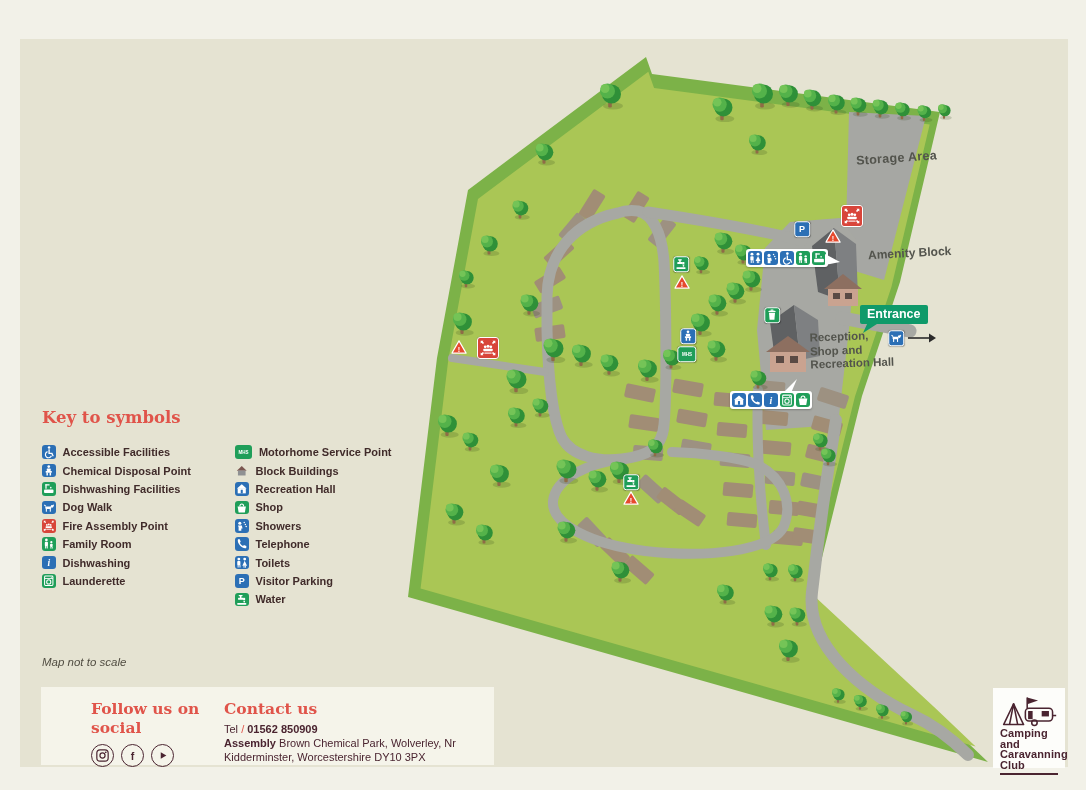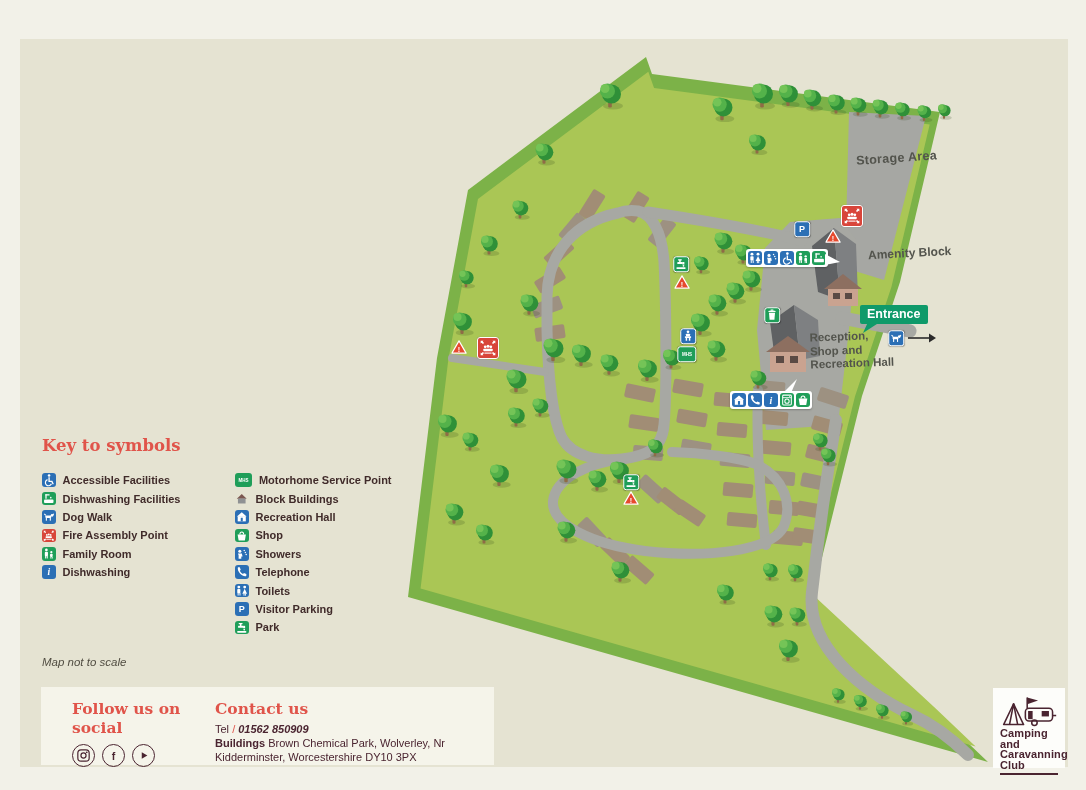--- a/index.html
+++ b/index.html
@@ -21,42 +21,42 @@
   
   .map-marker{position:absolute;transform:translate(-50%,-50%);}
   .icon-box{border-radius:3px;display:flex;align-items:center;justify-content:center;box-sizing:border-box;}
   .map-marker > .icon-box{border:1.5px solid #fff;box-shadow:0 0 1px rgba(0,0,0,.3);}
   .icon-box svg{width:100%;height:100%;display:block;}
   .strip{position:absolute;background:#fff;border-radius:3px;padding:2px;display:flex;gap:2px;
     box-shadow:0 1px 2px rgba(0,0,0,.25);}
   .strip .tail{position:absolute;}
 
   
-  #legend{position:absolute;left:42px;top:436px;width:430px;}
+  #legend{position:absolute;left:42px;top:408px;width:430px;}
   #legend-title{font-family:"DejaVu Serif",serif;font-weight:bold;font-size:16.5px;color:#e0544a;margin-bottom:16px;}
   #legend-cols{display:flex;}
   .leg-col{display:flex;flex-direction:column;}
   .leg-col:first-child{width:193px;}
   .leg-row{height:18.4px;display:flex;align-items:center;gap:7px;}
   .leg-row .lbl{font-size:11px;font-weight:bold;color:#402b2a;white-space:nowrap;}
 
   #note{position:absolute;left:42px;top:656px;font-style:italic;font-size:11.5px;color:#514d42;}
 
   
   #footer-panel{position:absolute;left:41px;top:687px;width:453px;height:78px;background:#f5f4ea;display:flex;}
   .coral-heading{font-family:"DejaVu Serif",serif;font-weight:bold;font-size:15.5px;color:#e0544a;}
-  #social-block{padding:12px 0 0 31px;width:143px;}
+  #social-block{padding:12px 0 0 31px;width:143px;margin-left:19px;}
   #social-icons{display:flex;gap:7px;margin-top:7px;}
   .social-btn{width:23px;height:23px;border:1.6px solid #4a2430;border-radius:50%;display:flex;
     align-items:center;justify-content:center;box-sizing:border-box;background:transparent;}
   .social-btn svg{width:17px;height:17px;display:block;}
   #contact-block{padding:12px 0 0 0;}
   #tel-line{font-size:11px;color:#4a2430;margin-top:5px;}
   #tel-line .sep{color:#e0544a;}
-  #tel-line b{font-weight:bold;font-style:italic;}
+  #tel-line b{font-weight:bold;}
   #addr{font-size:11px;color:#4a2430;line-height:13.5px;margin-top:2px;width:270px;}
 
   
   #logo-box{position:absolute;left:993px;top:688px;width:72px;height:80px;background:#fdfdfa;
     box-sizing:border-box;padding:6px 7px 0;}
   #logo-art{display:block;margin:0 auto;}
   .logo-line{font-size:11px;line-height:10.5px;font-weight:bold;color:#4a2430;letter-spacing:.1px;}
   #logo-rule{height:1.5px;background:#4a2430;margin-top:3px;width:58px;}
 </style>
 </head>
@@ -838,20 +838,34 @@
                 <g fill="#fff">
                   <circle cx="12.6" cy="4.4" r="2.3"></circle>
                   <path d="M11.4 7.6 h2.4 v6.2 h4.6 l2.6 5.6 -2 1 -2.3 -4.6 h-5.3 z"></path>
                   <path d="M9.8 11.8 a5.6 5.6 0 1 0 7 7.4" fill="none" stroke="#fff" stroke-width="2.1"></path>
                 </g>
               </svg>
             </div>
             <span class="lbl">Accessible Facilities</span>
           </div>
           <div class="leg-row">
+            <div class="icon-box" style="width: 13.5px; height: 13.5px; background: rgb(43, 111, 181);">
+              <svg viewBox="0 0 24 24">
+                <g fill="#fff">
+                  <circle cx="12" cy="4.6" r="2.4"></circle>
+                  <rect x="8.4" y="7.8" width="7.2" height="4.6" rx="1.3"></rect>
+                  <rect x="6.4" y="12.4" width="11.2" height="3" rx="1"></rect>
+                  <rect x="7.9" y="15.4" width="2.6" height="5"></rect>
+                  <rect x="13.5" y="15.4" width="2.6" height="5"></rect>
+                </g>
+              </svg>
+            </div>
+            <span class="lbl">Chemical Disposal Point</span>
+          </div>
+          <div class="leg-row">
             <div class="icon-box" style="width: 13.5px; height: 13.5px; background: rgb(31, 158, 89);">
               <svg viewBox="0 0 24 24">
                 <g fill="#fff">
                   <rect x="3.6" y="13.4" width="16.8" height="6" rx="1.6"></rect>
                   <rect x="6" y="4" width="2.2" height="8"></rect>
                   <rect x="6" y="4" width="7.4" height="2.2"></rect>
                   <circle cx="15.6" cy="10" r="1.4"></circle>
                 </g>
               </svg>
             </div>
@@ -912,20 +926,33 @@
           <div class="leg-row">
             <div class="icon-box" style="width: 13.5px; height: 13.5px; background: rgb(43, 111, 181);">
               <svg viewBox="0 0 24 24">
                 <g fill="#fff">
                   <text x="12" y="18.4" text-anchor="middle" font-size="17" font-weight="bold" font-style="italic" font-family="Liberation Serif, serif" fill="#fff">i</text>
                 </g>
               </svg>
             </div>
             <span class="lbl">Dishwashing</span>
           </div>
+          <div class="leg-row">
+            <div class="icon-box" style="width: 13.5px; height: 13.5px; background: rgb(31, 158, 89);">
+              <svg viewBox="0 0 24 24">
+                <g fill="#fff">
+                  <rect x="4.6" y="3.6" width="14.8" height="16.8" rx="1.6" fill="none" stroke="#fff" stroke-width="1.8"></rect>
+                  <line x1="4.6" y1="8" x2="19.4" y2="8" stroke="#fff" stroke-width="1.5"></line>
+                  <circle cx="12" cy="14" r="3.7" fill="none" stroke="#fff" stroke-width="1.8"></circle>
+                  <circle cx="16.6" cy="5.9" r="0.9"></circle>
+                </g>
+              </svg>
+            </div>
+            <span class="lbl">Launderette</span>
+          </div>
         </div>
       <div class="leg-col" id="leg-col-1">
           <div class="leg-row">
             <div class="icon-box" style="width: 16.875px; height: 13.5px; background: rgb(31, 158, 89);">
               <svg viewBox="0 0 24 24">
                 <g fill="#fff">
                   <text x="12" y="15.8" text-anchor="middle" font-size="8" font-weight="bold" font-family="Liberation Sans, sans-serif" fill="#fff">MHS</text>
                 </g>
               </svg>
             </div>
@@ -1018,21 +1045,21 @@
                 <g fill="#fff">
                   <rect x="3.8" y="17.6" width="16.4" height="3.2" rx="1.4"></rect>
                   <rect x="6.4" y="3.4" width="7.2" height="2.2" rx="1"></rect>
                   <rect x="8.8" y="4.6" width="2.6" height="5"></rect>
                   <rect x="5.4" y="8.6" width="9.6" height="3.6" rx="1"></rect>
                   <path d="M14.4 8.6 h3.6 v4.2 h-3.6 z"></path>
                   <circle cx="16.4" cy="15.2" r="1.5"></circle>
                 </g>
               </svg>
             </div>
-            <span class="lbl">Park</span>
+            <span class="lbl">Water</span>
           </div>
         </div>
     </div>
   </div>
 
   <div id="note">Map not to scale</div>
 
   <div id="footer-panel">
     <div id="social-block">
       <div class="coral-heading">Follow us on social</div>
@@ -1057,21 +1084,21 @@
         </div>
     </div>
     <div id="contact-block">
       <div class="coral-heading">Contact us</div>
       <div id="tel-line">
         <span>Tel</span>
         <span class="sep">/</span>
         <b>01562 850909</b>
       </div>
       <div id="addr">
-        <b>Buildings</b><span> Brown Chemical Park, Wolverley, Nr</span><br>
+        <b>Assembly</b><span> Brown Chemical Park, Wolverley, Nr</span><br>
         <span>Kidderminster, Worcestershire DY10 3PX</span>
       </div>
     </div>
   </div>
 
   <div id="logo-box">
     <svg id="logo-art" width="58" height="34" viewBox="0 0 64 36">
       <g fill="none" stroke="#4a2430" stroke-width="1.7" stroke-linejoin="round">
         <path d="M4 33 L15 10 L26 33 Z"></path>
         <path d="M15 10 L10.5 33 M15 10 L19.5 33"></path>

